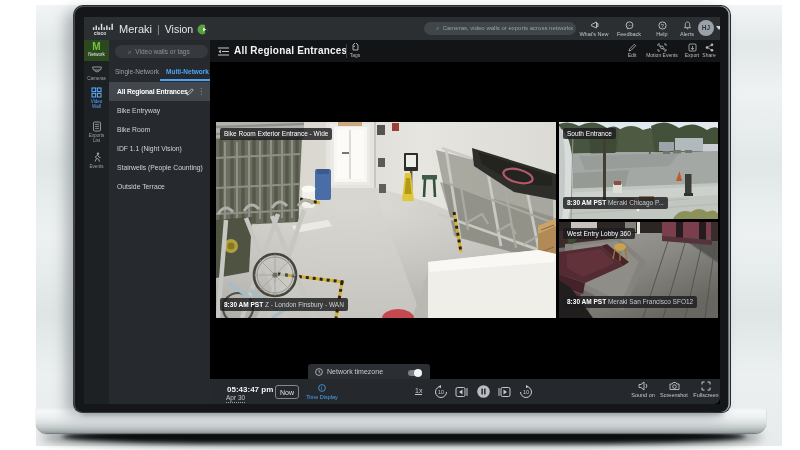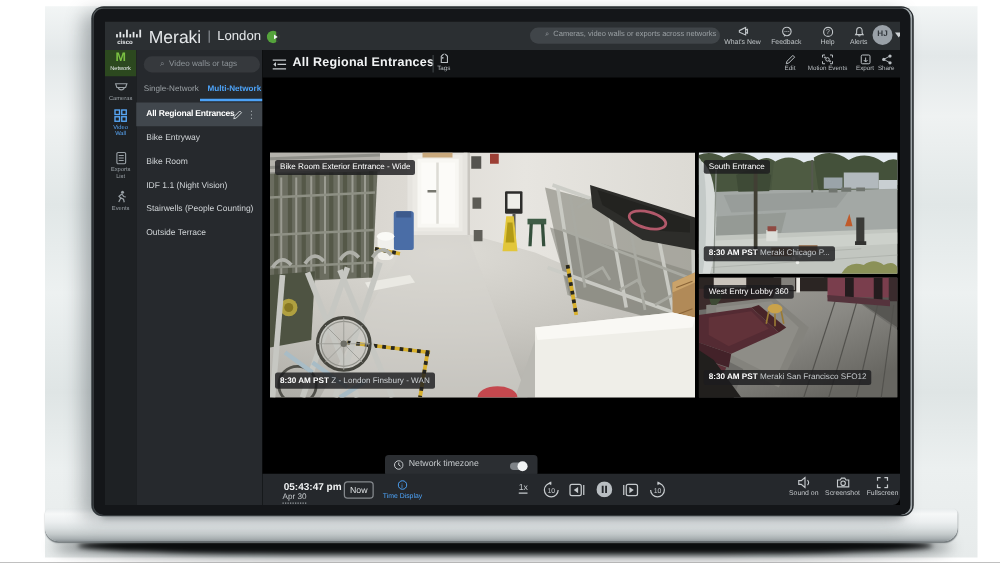--- a/index.html
+++ b/index.html
@@ -100,23 +100,23 @@
                 <rect x="4" y="3" width="1.6" height="5"></rect>
               <rect x="7" y="5" width="1.6" height="3"></rect>
                 <rect x="10" y="1" width="1.6" height="7"></rect>
               <rect x="13" y="5" width="1.6" height="3"></rect>
                 <rect x="16" y="3" width="1.6" height="5"></rect>
               <rect x="19" y="5" width="1.6" height="3"></rect>
                 <rect x="22" y="1" width="1.6" height="7"></rect>
             </g>
             <text x="2" y="14" font-size="5.5" font-weight="bold" fill="#e4e7e9" font-family="Liberation Sans">cisco</text>
           </svg>
-          <span style="font-size:14px; margin-left:4px;">Meraki</span>
+          <span style="font-size:11px; margin-left:4px;">Meraki</span>
           <span style="font-size:10.5px; margin:0 5px; color:#8e9499;">|</span>
-          <span style="font-size:10.5px;">London</span>
+          <span style="font-size:10.5px;">Vision</span>
           <svg width="11" height="11" viewBox="0 0 11 11" style="margin-left:4px;">
             <circle cx="5.5" cy="5.5" r="5" fill="#55a33c"></circle>
             <path d="M10.8 5.5 A5.3 5.3 0 0 0 8 1 L8 10 A5.3 5.3 0 0 0 10.8 5.5 Z" fill="#2f3133"></path>
             <path d="M9.2 5.5 L6.2 3.6 L6.2 7.4 Z" fill="#f2f4f5"></path>
           </svg>
         </div>
         <div id="search1" class="abs">⌕&nbsp; Cameras, video walls or exports across networks</div>
         <div class="tico" style="left:493px;">
           <svg width="9" height="9" viewBox="0 0 9 9">
               <path d="M1.5 3.5 L6.5 1 L6.5 7 L1.5 4.8 Z M6.5 3 L8 2.5 L8 5.5 L6.5 5" fill="none" stroke="#c2c7ca" stroke-width="0.9"></path>

